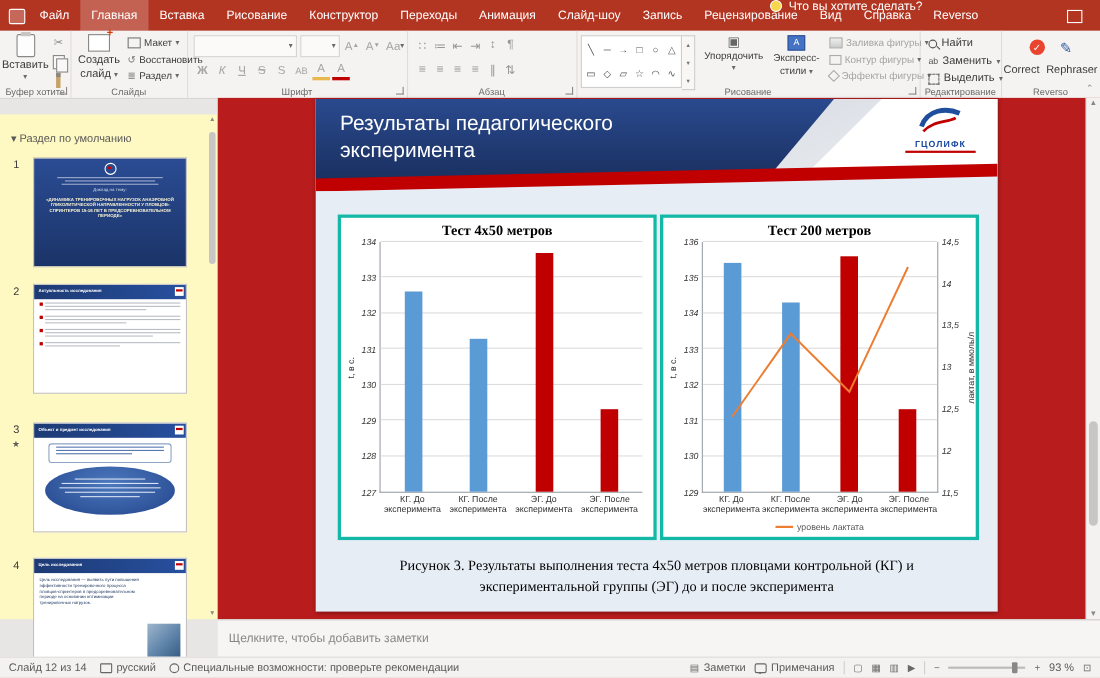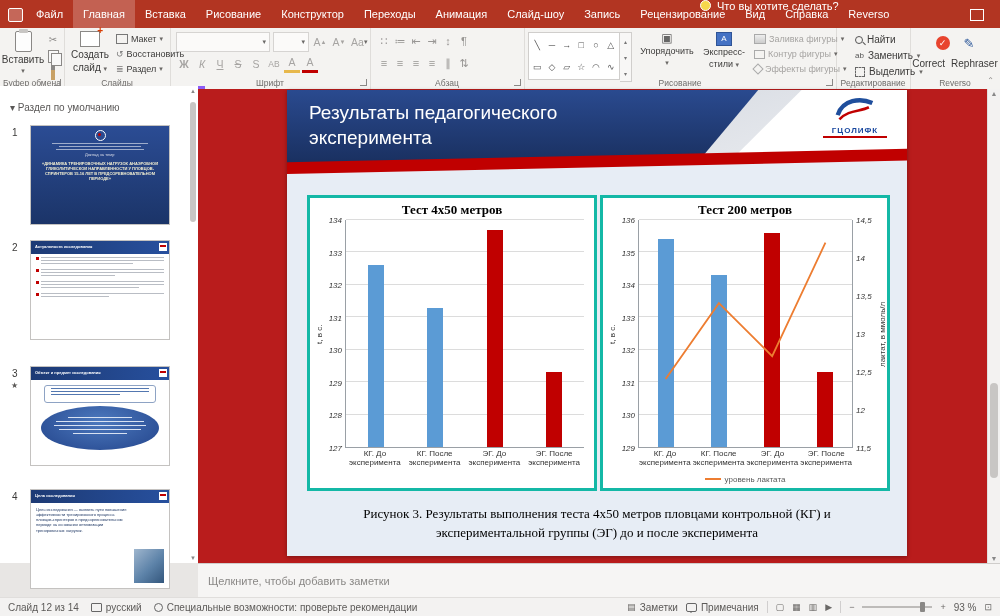--- a/index.html
+++ b/index.html
@@ -55,21 +55,21 @@
   .erow{display:flex;align-items:center;gap:4px;color:#3b3a39;white-space:nowrap;}
   .ic-find{width:6px;height:6px;border:1.4px solid #555;border-radius:50%;position:relative;}
   .ic-find::after{content:'';position:absolute;width:4px;height:1.4px;background:#555;transform:rotate(45deg);right:-4px;bottom:-2px;}
   .ic-replace{font-size:8px;color:#555;}
   .ic-select{width:8px;height:8px;border:1px dashed #666;}
   .ic-correct{width:14px;height:14px;border-radius:50%;background:#E8442E;color:#fff;font-size:9px;
               display:flex;align-items:center;justify-content:center;}
   .ic-pencil{color:#2B579A;font-size:13px;}
   .collapse{position:absolute;right:6px;bottom:4px;color:#8a8886;font-size:8px;}
   
-  .panel{position:absolute;left:0;top:86px;width:198px;bottom:53px;background:#ffffff;border-right:7px solid #8b5cf6;}
+  .panel{position:absolute;left:0;top:104px;width:198px;bottom:53px;background:#fef9c3;border-right:7px solid #8b5cf6;}
   .section{position:absolute;left:10px;top:16px;font-size:10px;color:#5a5857;}
   .pscroll{position:absolute;right:1px;top:2px;bottom:2px;width:8px;}
   .pscroll .arr{position:absolute;left:0;width:8px;font-size:6px;color:#888;text-align:center;}
   .pthumb{position:absolute;left:1px;width:6px;top:14px;height:120px;background:#C8C6C4;border-radius:3px;}
   .thumb{position:absolute;left:30px;width:140px;height:100px;background:#fff;border:1px solid #C4C2C0;
          overflow:hidden;box-sizing:border-box;}
   .tnum{position:absolute;left:12px;font-size:10px;color:#3b3a39;}
   .tstar{position:absolute;left:11px;font-size:8px;color:#5b5957;}
   .shrink{font-size:8px;transform:scale(.5);transform-origin:0 0;width:200%;}
   .mline{height:1px;background:rgba(255,255,255,.55);margin:2px auto;}
@@ -198,21 +198,21 @@
       </div>
       <div class="minicol" style="left:45px;top:4px;">
         <span class="mi">✂</span>
         <span class="mi">
             <span class="ic-copy"></span>
           </span>
         <span class="mi">
             <span class="ic-painter"></span>
           </span>
       </div>
-      <div class="glabel">Буфер обмена</div>
+      <div class="glabel">Буфер хотите</div>
       <div class="lnch"></div>
     </div>
 
     <div class="group" style="left:64px;width:106px;">
       <div class="bigbtn" style="left:4px;top:3px;width:44px;">
         <span class="ic-newslide"></span>
         <span>Создать</span>
         <span><span>слайд</span> <span class="dd">▾</span></span>
       </div>
       <div class="minicol" style="left:52px;top:6px;gap:5px;">
@@ -335,21 +335,21 @@
           <span class="ic-fx"></span>
           <span>Эффекты фигуры</span>
             <span class="dd">▾</span>
         </div>
       </div>
       <div class="glabel">Рисование</div>
       <div class="lnch"></div>
     </div>
 
     <div class="group" style="left:836px;width:74px;">
-      <div class="minicol" style="left:8px;top:6px;gap:5px;margin-left:11px;">
+      <div class="minicol" style="left:8px;top:6px;gap:5px;">
         <div class="erow">
           <span class="ic-find"></span>
           <span>Найти</span>
         </div>
         <div class="erow">
           <span class="ic-replace">ab</span>
           <span>Заменить</span>
             <span class="dd">▾</span>
         </div>
         <div class="erow">

